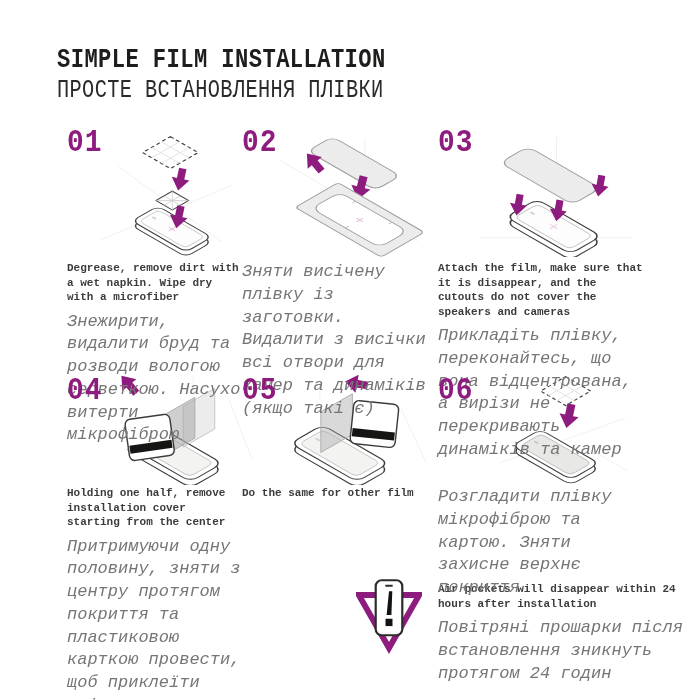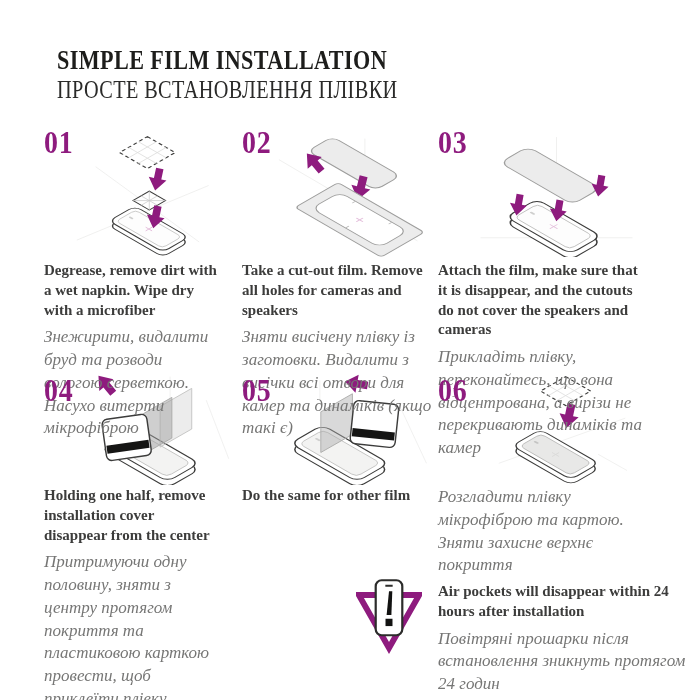--- a/index.html
+++ b/index.html
@@ -1,32 +1,32 @@
 <!DOCTYPE html>
 <html><head>
 <meta charset="utf-8">
 <style>
   html,body{margin:0;padding:0;background:#ffffff;}
   .canvas{position:relative;width:700px;height:700px;background:#ffffff;overflow:hidden;
-          font-family:Liberation Serif, serif;color:#3c3c3b;}
+          font-family:Liberation Mono, monospace;color:#3c3c3b;}
   
   .title-block{position:absolute;left:57px;top:46px;}
   .title-en{font-size:27px;font-weight:700;color:#1d1d1b;letter-spacing:.5px;
             transform:scaleX(.82);transform-origin:left center;white-space:nowrap;line-height:1.05;}
   .title-ua{font-size:26px;font-weight:400;color:#2a2a29;letter-spacing:.5px;
             transform:scaleX(.78);transform-origin:left center;white-space:nowrap;line-height:1.1;margin-top:2px;}
   
   .cell{position:absolute;}
   .cell .num{position:absolute;left:0;top:0;font-size:31px;font-weight:700;color:#8e1b7e;
              transform:scaleX(.9);transform-origin:left top;z-index:3;letter-spacing:1px;}
   .cell .art{position:absolute;z-index:1;}
   .cell .txt{position:absolute;left:0;width:100%;z-index:2;}
-  .en{font-size:15px;font-weight:700;color:#3c3c3b;line-height:1.32;margin:0 0 6px 0;}
+  .en{font-size:11px;font-weight:700;color:#3c3c3b;line-height:1.32;margin:0 0 6px 0;}
   .ua{font-size:17px;font-style:italic;color:#767675;line-height:1.34;margin:0;}
-  .c1{left:44px;width:176px;}
+  .c1{left:67px;width:176px;}
   .c2{left:242px;width:190px;}
   .c3{left:438px;width:210px;}
   .r1{top:125px;height:232px;}
   .r2{top:360px;height:218px;margin-top:13px;}
   .r1 .txt{top:136px;}
   .r2 .txt{top:113px;}
   
   .warn{position:absolute;left:356px;top:576px;display:flex;align-items:flex-start;}
   .warn .wicon{flex:0 0 auto;}
   .warn .wtxt{margin-left:16px;width:248px;padding-top:6px;}
@@ -102,21 +102,20 @@
       </g>
 
       <g transform="matrix(0.866,0.5,-0.866,0.5,92,54)">
         <rect width="104" height="52" rx="4" fill="#ececec" stroke="#9d9d9c" stroke-width="1.2"></rect>
         <rect x="11" y="9" width="82" height="34" rx="9" fill="#ffffff" stroke="#9d9d9c" stroke-width="1"></rect>
         <path d="M30,9 v4 M74,9 v4 M52,39 v4" stroke="#b6b6b5" stroke-width="1"></path>
         <path d="M48,26 h8 M52,22 v8" stroke="#e3bddb" stroke-width="1.2"></path>
       </g>
     </svg>
     <div class="txt">
-      <p class="en">Take a cut-out film. Remove all holes for cameras and speakers</p>
       <p class="ua">Зняти висічену плівку із заготовки. Видалити з висічки всі отвори для камер та динаміків (якщо такі є)</p>
     </div>
   </div>
 
   <div class="cell c3 r1">
     <div class="num">03</div>
     <svg class="art" style="left:14px;top:8px;" width="190" height="124" viewBox="0 0 200 130">
       <path d="M110,4 L110,40 M30,110 L190,110" stroke="#efefee" stroke-width="1" fill="none"></path>
 
       <g transform="matrix(0.866,0.5,-0.866,0.5,80,14)">
@@ -179,21 +178,21 @@
       <g transform="translate(34,52) rotate(-8)">
         <rect width="50" height="46" rx="6" fill="#ffffff" stroke="#3c3c3b" stroke-width="1.6"></rect>
         <rect x="1.5" y="29" width="47" height="9" fill="#151514"></rect>
       </g>
 
       <g transform="translate(40,14) rotate(140) scale(0.85)">
         <path d="M-5,-13 L5,-13 L5,1 L12,1 L0,17 L-12,1 L-5,1 Z" fill="#8e1b7e"></path>
       </g>
     </svg>
     <div class="txt">
-      <p class="en">Holding one half, remove installation cover disappear from the center</p>
+      <p class="en">Holding one half, remove installation cover starting from the center</p>
       <p class="ua">Притримуючи одну половину, зняти з центру протягом покриття та пластиковою карткою провести, щоб приклеїти плівку</p>
     </div>
   </div>
 
   <div class="cell c2 r2">
     <div class="num">05</div>
     <svg class="art" style="left:20px;top:0px;" width="170" height="112" viewBox="0 0 180 124">
       <path d="M60,8 L60,30 M150,40 L178,100" stroke="#efefee" stroke-width="1" fill="none"></path>
 
       <g transform="translate(22,32) scale(0.85)">

